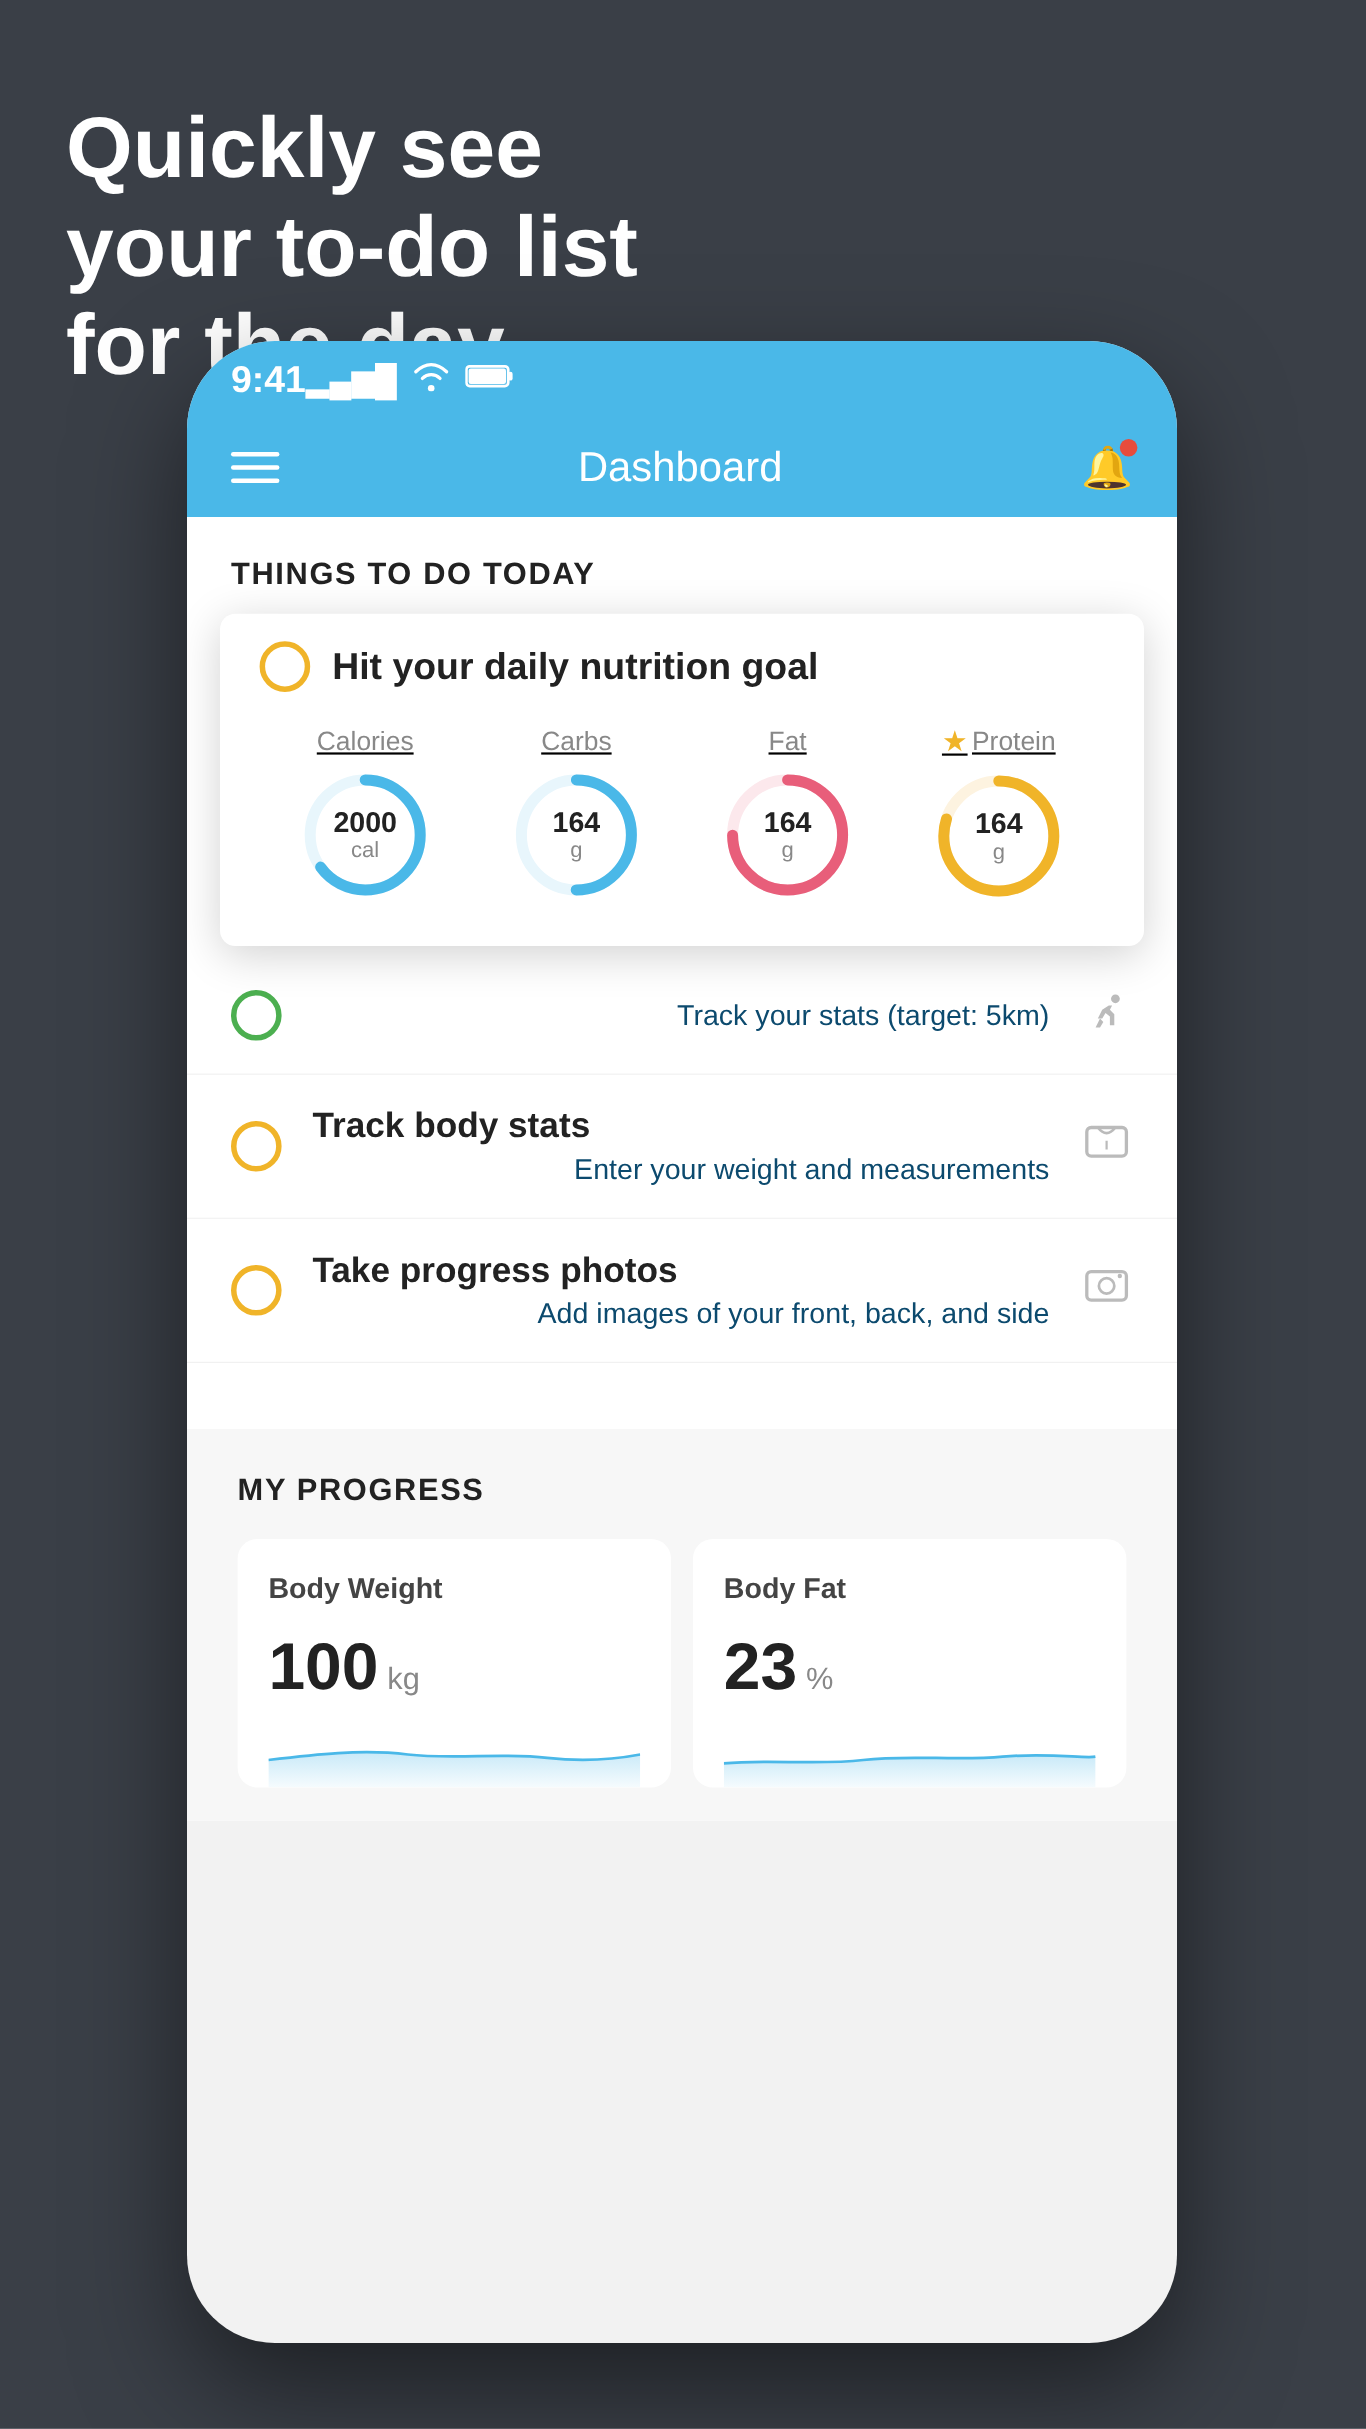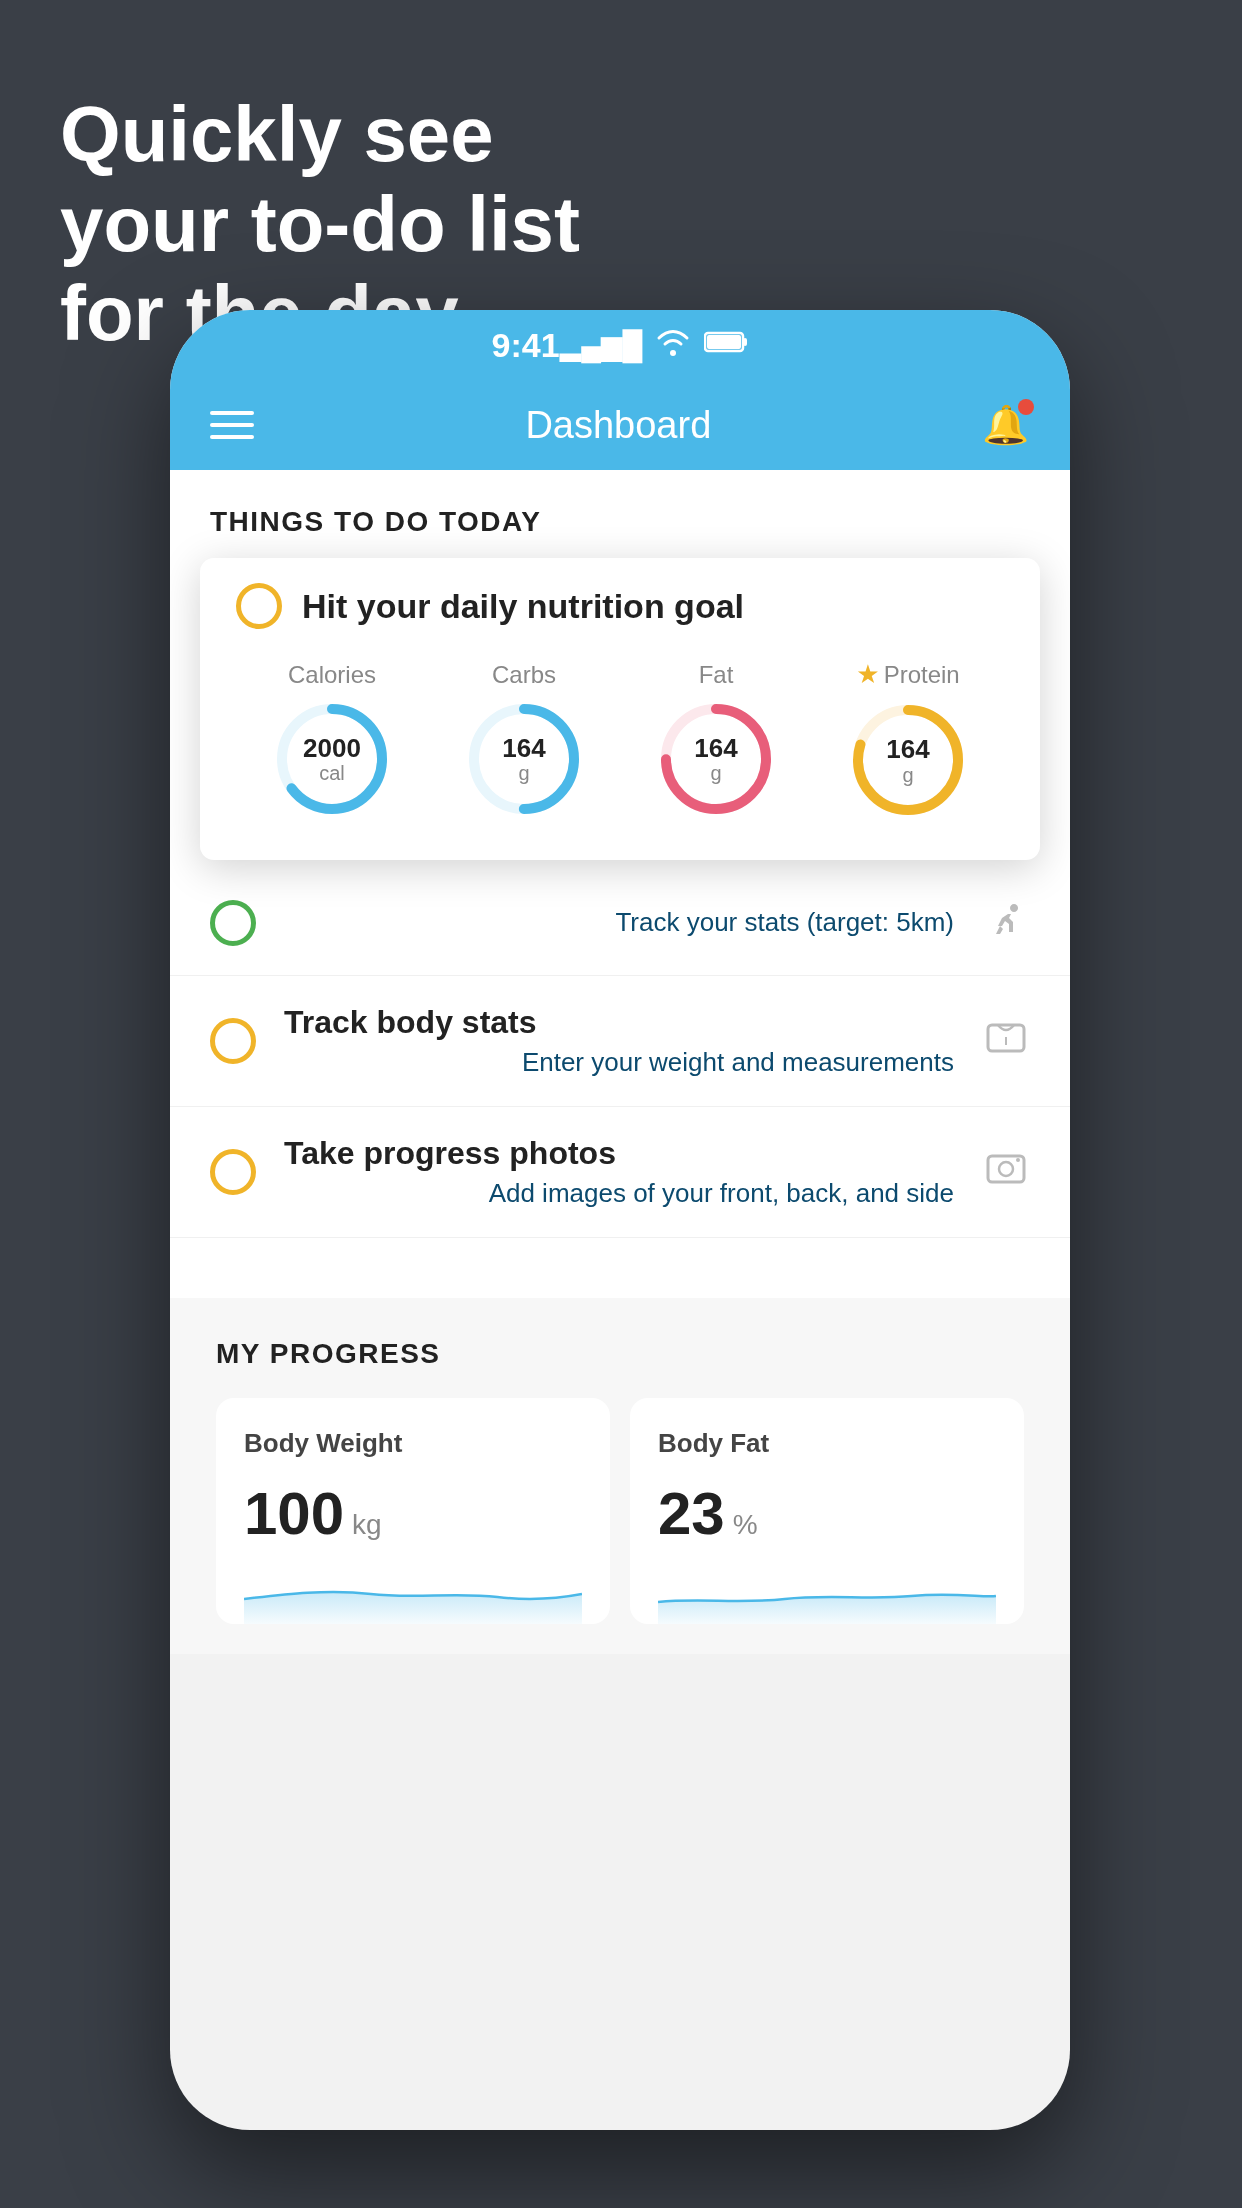--- a/index.html
+++ b/index.html
@@ -37,21 +37,21 @@
       box-shadow: 0 40px 100px rgba(0,0,0,0.5);
       z-index: 2;
     }
 
     
     .status-bar {
       background: #4ab8e8;
       height: 70px;
       display: flex;
       align-items: center;
-      justify-content: center;
+      justify-content: flex-start;
       padding: 12px 40px;
     }
     .status-time {
       color: #fff;
       font-size: 34px;
       font-weight: 600;
     }
     .status-icons {
       display: flex;
       align-items: center;
@@ -141,20 +141,21 @@
     }
     .nutrition-card-title-text {
       font-size: 34px;
       font-weight: 600;
       color: #222;
     }
     .nutrition-circles {
       display: flex;
       justify-content: space-around;
       align-items: center;
+      text-decoration: underline;
     }
     .nutrition-item {
       display: flex;
       flex-direction: column;
       align-items: center;
       gap: 10px;
     }
     .nutrition-label {
       font-size: 24px;
       color: #888;

